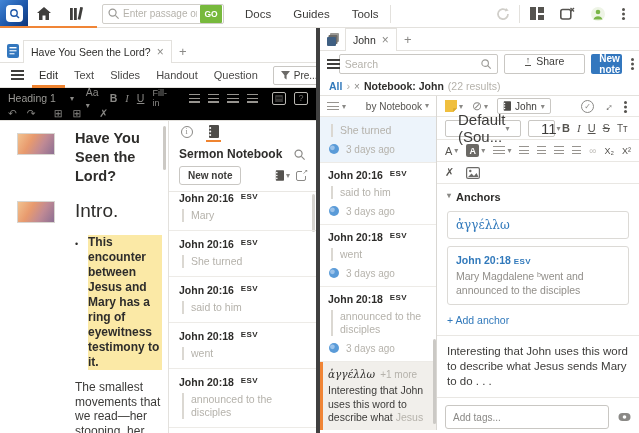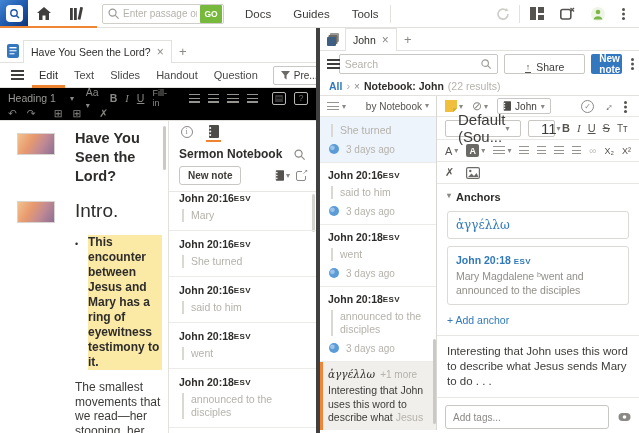--- a/index.html
+++ b/index.html
@@ -86,33 +86,33 @@
   .sb-tab{display:flex;flex-direction:column;align-items:center;gap:2px;cursor:pointer}
   .sb-tab .bar{width:15px;height:2px;background:transparent}
   .sb-tab.active .bar{background:#ef8430}
   .sb-header{display:flex;align-items:center;justify-content:space-between;padding:5px 10px 3px}
   .sb-title{font-size:12px;font-weight:700;color:#2e2d2b}
   .sb-actions{display:flex;align-items:center;padding:2px 10px 6px;gap:6px}
   .newnote-btn{border:1px solid #c9c7c3;border-radius:3px;font-size:10px;font-weight:700;color:#3c3b39;padding:3px 8px;cursor:pointer;background:#fff}
   .sb-actions .spacer{flex:1}
   .sb-list{flex:1;overflow:hidden;border-top:1px solid #e9e7e3;position:relative}
   .sb-item{padding:7px 10px 8px;border-bottom:1px solid #edebe7;position:relative}
-  .note-ref{font-size:10.5px;font-weight:700;color:#2e2d2b;display:flex;align-items:center;gap:0}
+  .note-ref{font-size:10.5px;font-weight:700;color:#2e2d2b;display:flex;align-items:flex-start;gap:7px}
   .esv{font-size:8px;font-weight:700;letter-spacing:.3px}
   .note-quote{margin-top:5px;margin-left:3px;padding-left:7px;border-left:2px solid #dbd8d2;color:#b5b2ab;font-size:10.5px;line-height:13px}
   .lemma-row{display:flex;align-items:baseline;gap:5px}
   .lemma{font-family:"DejaVu Serif",serif;font-style:italic;font-size:11px;color:#2e2d2b}
   .more{font-size:10px;color:#b5b2ab}
   .sb-scroll{position:absolute;right:1px;top:2px;width:3px;height:38px;background:#d6d4d0;border-radius:2px}
   
   .r-toolbar{height:26px;display:flex;align-items:center;padding:0 7px;gap:6px;background:#fff}
   .r-search{display:flex;align-items:center;flex:1;height:20px;border:1px solid #c9c7c3;border-radius:2px;padding:0 5px;background:#fff}
   .r-search input{border:0;outline:0;flex:1;min-width:0;font-size:10.5px;font-family:"Liberation Sans",sans-serif;color:#3c3b39}
   .r-search input::placeholder{color:#b5b2ab}
-  .share-btn{display:flex;align-items:flex-end;gap:5px;border:1px solid #c9c7c3;border-radius:2px;height:20px;padding:0 20px;font-size:10.5px;color:#3c3b39;cursor:pointer}
+  .share-btn{display:flex;align-items:flex-start;gap:5px;border:1px solid #c9c7c3;border-radius:2px;height:20px;padding:0 20px;font-size:10.5px;color:#3c3b39;cursor:pointer}
   .nn-btn{display:flex;align-items:stretch;height:20px;border-radius:2px;overflow:hidden;cursor:pointer}
   .nn-main{background:#3377be;color:#fff;font-size:10px;font-weight:700;display:flex;align-items:center;padding:0 8px}
   .nn-caret{background:#3377be;border-left:1px solid rgba(255,255,255,.4);width:14px;display:flex;align-items:center;justify-content:center}
   .nn-caret::before{content:"▾";color:#fff;font-size:7px}
   .filterbar{height:19px;display:flex;align-items:center;gap:4px;padding:0 9px;border-bottom:1px solid #e3e1dd;font-size:10.5px}
   .f-all{color:#3179bb;font-weight:700;cursor:pointer}
   .f-x::before{content:"×";color:#8a8986;font-size:10px}
   .f-nb{font-weight:700;color:#2e2d2b}
   .f-res{color:#b5b2ab}
   .r-body{display:flex;height:334px}

